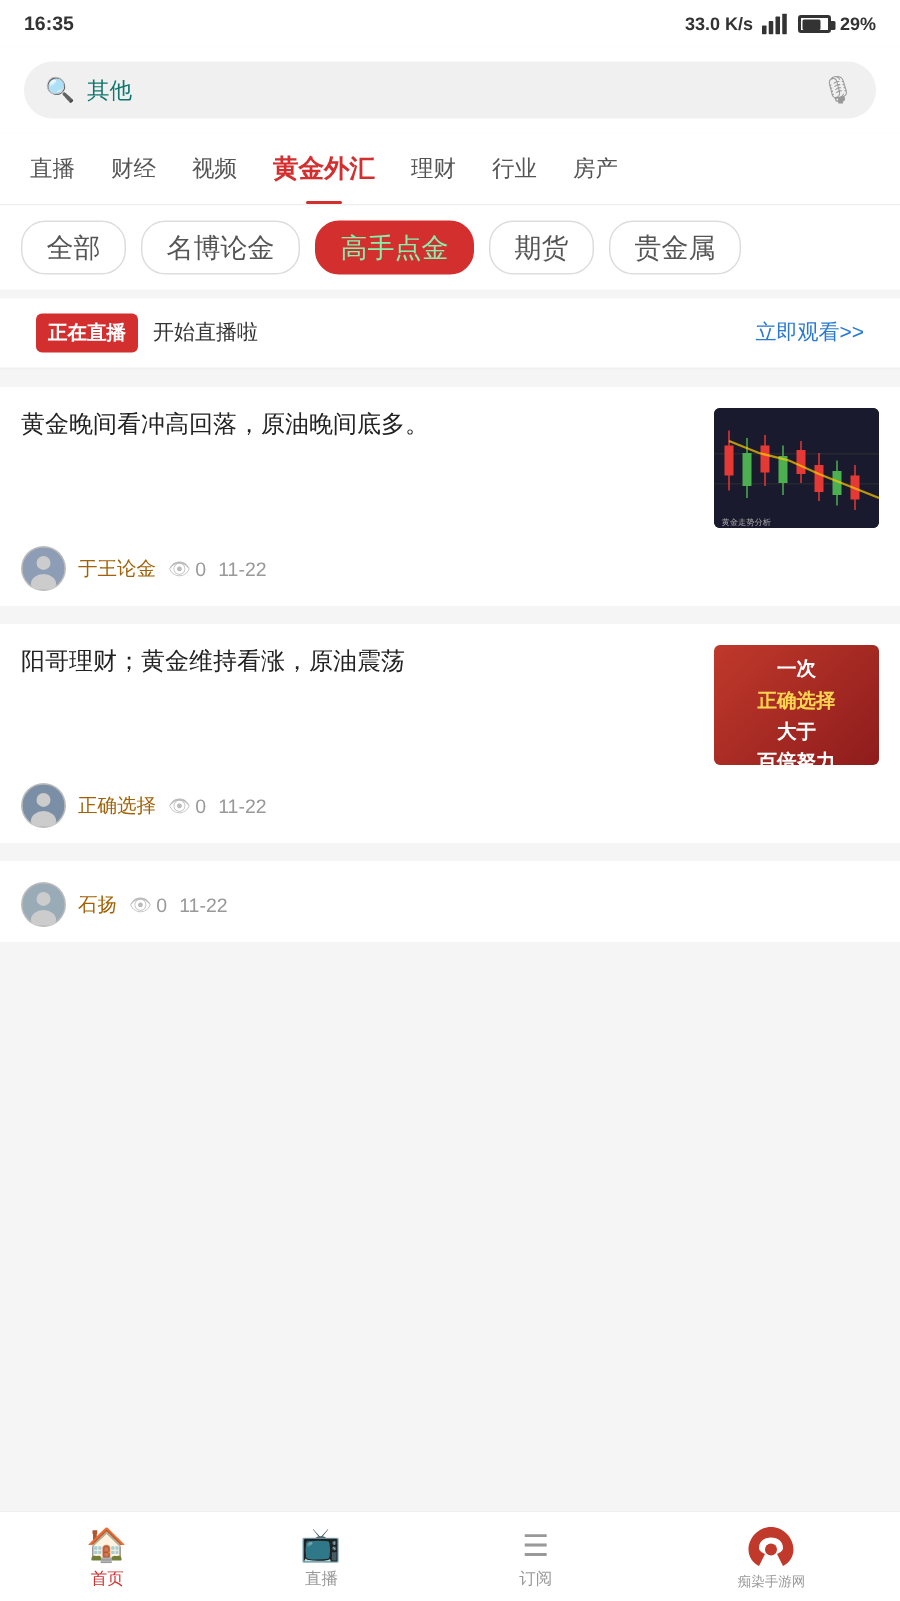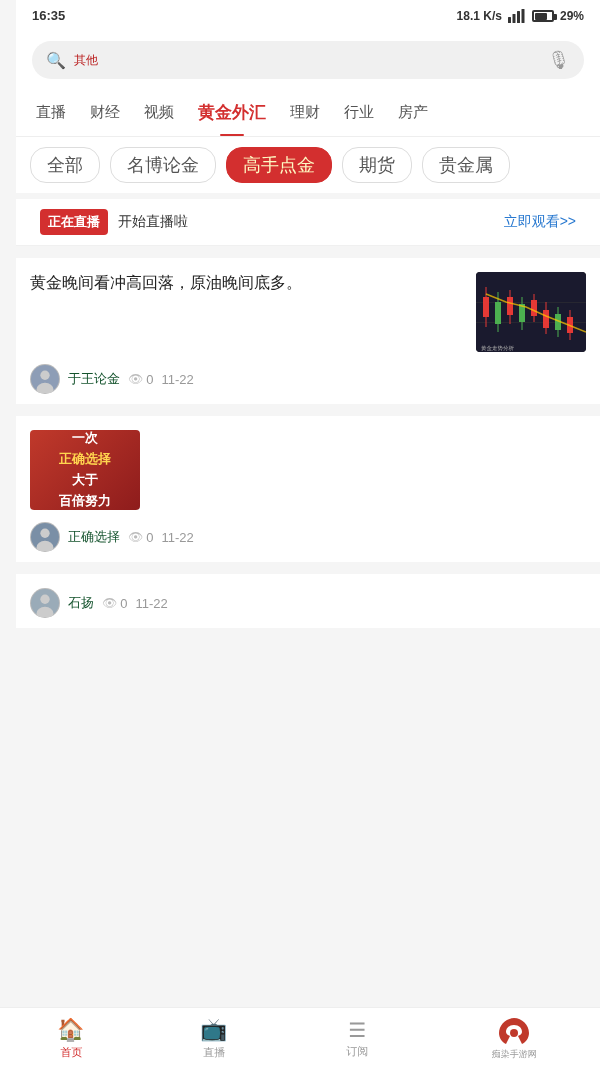--- a/index.html
+++ b/index.html
@@ -55,21 +55,21 @@
     }
     .search-bar {
       background: #f0f0f0;
       border-radius: 20px;
       display: flex;
       align-items: center;
       padding: 8px 14px;
       gap: 8px;
     }
     .search-icon-wrap { color: #999; font-size: 16px; }
-    .search-placeholder { color: #b91c1c; font-size: 12px; flex: 1; }
+    .search-placeholder { color: #0f766e; font-size: 15px; flex: 1; }
     .mic-icon { color: #999; font-size: 18px; }
 
     
     .top-nav {
       background: #fff;
       display: flex;
       align-items: center;
       padding: 0 8px;
       border-bottom: 1px solid #eee;
       overflow-x: auto;
@@ -114,21 +114,21 @@
       padding: 5px 16px;
       border-radius: 16px;
       border: 1px solid #ddd;
       font-size: 18px;
       color: #555;
       cursor: pointer;
       flex-shrink: 0;
     }
     .filter-tag.active {
       background: #d32f2f;
-      color: #fef9c3;
+      color: #86efac;
       border-color: #d32f2f;
     }
 
     
     .live-banner {
       background: #fff;
       display: flex;
       align-items: center;
       padding: 10px 24px;
       border-bottom: 1px solid #f0f0f0;
@@ -184,21 +184,21 @@
       width: 100%;
       height: 100%;
     }
     .thumb-text-box {
       width: 100%;
       height: 100%;
       background: linear-gradient(135deg, #c0392b 0%, #8e1c1c 100%);
       display: flex;
       flex-direction: column;
       align-items: center;
-      justify-content: center;
+      justify-content: space-between;
       color: #fff;
       font-size: 13px;
       font-weight: 700;
       line-height: 1.6;
       text-align: center;
       padding: 6px;
     }
     .thumb-text-box .highlight { color: #ffd54f; }
     .article-meta {
       display: flex;
@@ -209,21 +209,21 @@
     }
     .avatar {
       width: 30px; height: 30px;
       border-radius: 50%;
       background: #bbb;
       overflow: hidden;
       flex-shrink: 0;
       display: flex; align-items: center; justify-content: center;
     }
     .avatar svg { width: 28px; height: 28px; }
-    .author-name { color: #14532d; font-size: 13px; }
+    .author-name { color: #a16207; font-size: 13px; }
     .view-count { display: flex; align-items: center; gap: 3px; }
     .eye-icon { font-size: 12px; color: #bbb; }
 
     
     .bottom-nav {
       position: fixed;
       bottom: 0;
       width: 600px;
       background: #fff;
       border-top: 1px solid #eee;
@@ -240,37 +240,36 @@
       color: #999;
       cursor: pointer;
     }
     .bottom-nav-item.active { color: #d32f2f; }
     .bottom-nav-item .nav-icon { font-size: 22px; margin-bottom: 2px; }
     .bottom-nav-item.active .nav-icon { color: #d32f2f; }
 
     
     .scroll-content {
       padding-bottom: 65px;
-      margin-left: 16px;
     }
 
     
     .card-divider { height: 6px; background: #f5f5f5; }
   </style>
 </head>
 <body>
 
 <div class="scroll-content">
 
   <div class="status-bar">
     <div class="status-left">
       <span>16:35</span>
     </div>
     <div class="status-right">
-      <span>18.1 K/s</span>
+      <span>33.0 K/s</span>
       <svg width="18" height="14" viewBox="0 0 18 14">
         <rect x="0" y="8" width="3" height="6" rx="0.5" fill="#333"></rect>
         <rect x="4.5" y="5" width="3" height="9" rx="0.5" fill="#333"></rect>
         <rect x="9" y="2" width="3" height="12" rx="0.5" fill="#333"></rect>
         <rect x="13.5" y="0" width="3" height="14" rx="0.5" fill="#333"></rect>
       </svg>
       <div class="battery-icon">
         <div class="battery-fill"></div>
       </div>
       <span>29%</span>
@@ -359,20 +358,23 @@
         <span>0</span>
       </span>
       <span>11-22</span>
     </div>
   </div>
 
   <div class="card-divider"></div>
 
   <div class="article-card">
     <div class="article-content">
+      <div class="article-text">
+        阳哥理财；黄金维持看涨，原油震荡
+      </div>
       <div class="article-thumb">
         <div class="thumb-text-box">
           <span>一次</span>
           <span class="highlight">正确选择</span>
           <span>大于</span>
           <span>百倍努力</span>
         </div>
       </div>
     </div>
     <div class="article-meta">

